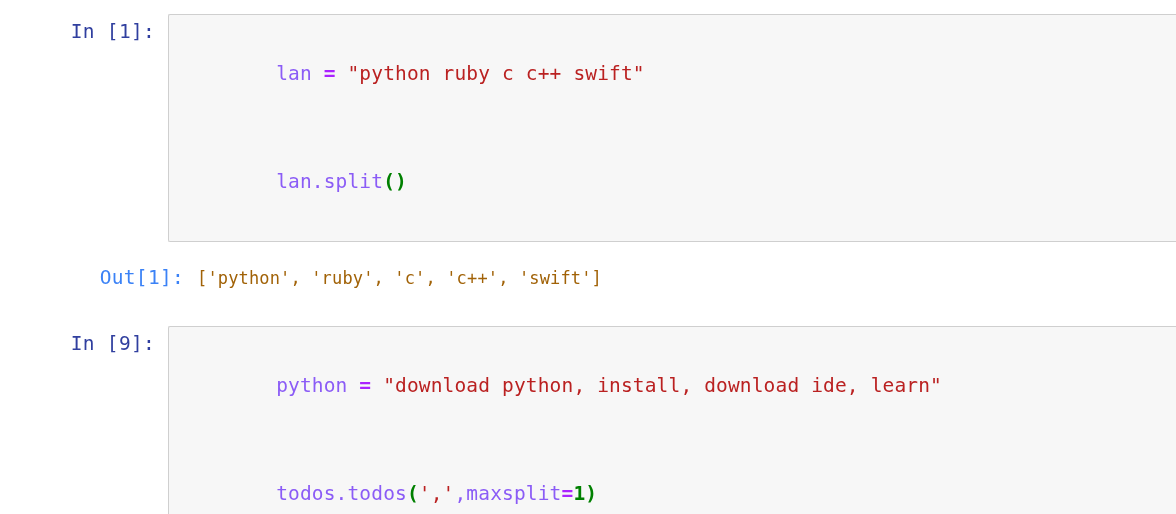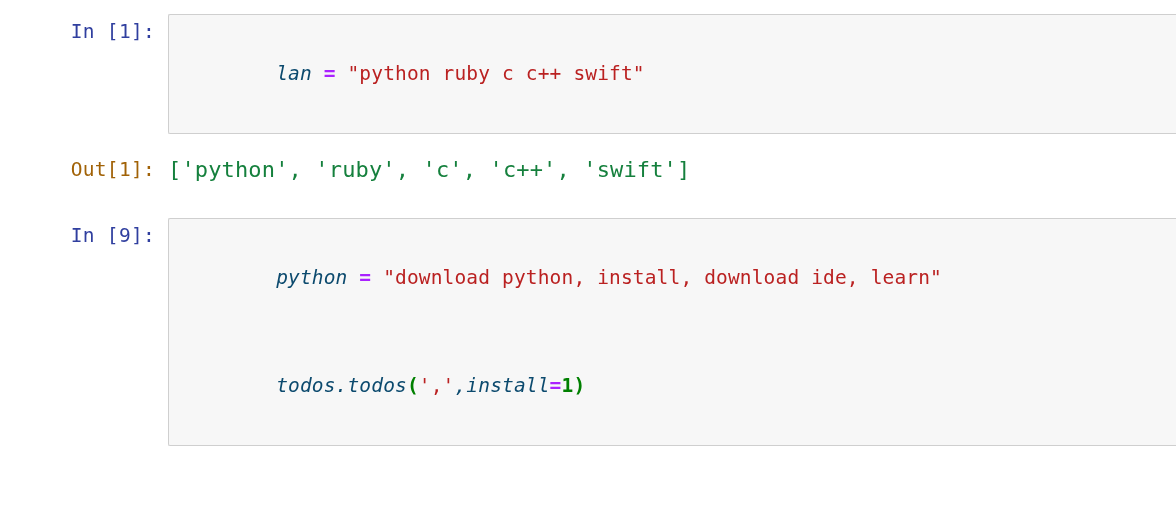--- a/index.html
+++ b/index.html
@@ -37,21 +37,21 @@
     padding-right: 13px;
     text-align: right;
     font-family: "DejaVu Sans Mono", monospace;
     font-size: 19.5px;
     line-height: 36px;
     letter-spacing: 0.3px;
     white-space: pre;
     user-select: none;
   }
   .prompt.in  { color: #303F9F; }
-  .prompt.out { color: #a16207; }
+  .prompt.out { color: #3b82f6; margin-left: 29px; }
 
   
   .input-area {
     flex: 1 1 auto;
     min-width: 0;
     background: #f7f7f7;
     border: 1px solid #cfcfcf;
     border-right: none;
     border-radius: 2px 0 0 2px;
     padding: 5px 0 5px 12px;
@@ -69,47 +69,50 @@
   
   .output-area {
     flex: 1 1 auto;
     min-width: 0;
     background: #ffffff;
     padding: 0;
     box-sizing: border-box;
   }
   .out-line {
     font-family: "DejaVu Sans Mono", monospace;
-    font-size: 22px;
+    font-size: 17px;
     line-height: 36px;
-    color: #15803d;
+    color: #a16207;
     white-space: pre;
     letter-spacing: 0.15px;
   }
 
   
   .tok-str   { color: #BA2121; }
   .tok-op    { color: #AA22FF; font-weight: bold; }
   .tok-punc  { color: #008000; font-weight: bold; }
   .tok-num   { color: #008000; font-weight: bold; }
-  .tok-plain { color: #0c4a6e; font-style: italic; }
+  .tok-plain { color: #8b5cf6; }
 
   .spacer-sm { height: 18px; }
   .spacer-lg { height: 30px; }
 </style>
 </head>
 <body>
 
 <div class="notebook">
 
   <div class="cell">
     <div class="prompt in">In [1]:</div>
     <div class="input-area">
       <div class="code-line">
         <span class="tok-plain">lan </span><span class="tok-op">=</span><span class="tok-plain"> </span><span class="tok-str">"python ruby c c++ swift"</span>
+      </div>
+      <div class="code-line">
+        <span class="tok-plain">lan.split</span><span class="tok-punc">()</span>
       </div>
     </div>
   </div>
 
   <div class="spacer-sm"></div>
 
   <div class="cell">
     <div class="prompt out">Out[1]:</div>
     <div class="output-area">
       <div class="out-line">['python', 'ruby', 'c', 'c++', 'swift']</div>
@@ -118,18 +121,18 @@
 
   <div class="spacer-lg"></div>
 
   <div class="cell">
     <div class="prompt in">In [9]:</div>
     <div class="input-area">
       <div class="code-line">
         <span class="tok-plain">python </span><span class="tok-op">=</span><span class="tok-plain"> </span><span class="tok-str">"download python, install, download ide, learn"</span>
       </div>
       <div class="code-line">
-        <span class="tok-plain">todos.todos</span><span class="tok-punc">(</span><span class="tok-str">','</span><span class="tok-plain">,install</span><span class="tok-op">=</span><span class="tok-num">1</span><span class="tok-punc">)</span>
+        <span class="tok-plain">todos.todos</span><span class="tok-punc">(</span><span class="tok-str">','</span><span class="tok-plain">,maxsplit</span><span class="tok-op">=</span><span class="tok-num">1</span><span class="tok-punc">)</span>
       </div>
     </div>
   </div>
 
 </div>
 
 </body></html>

